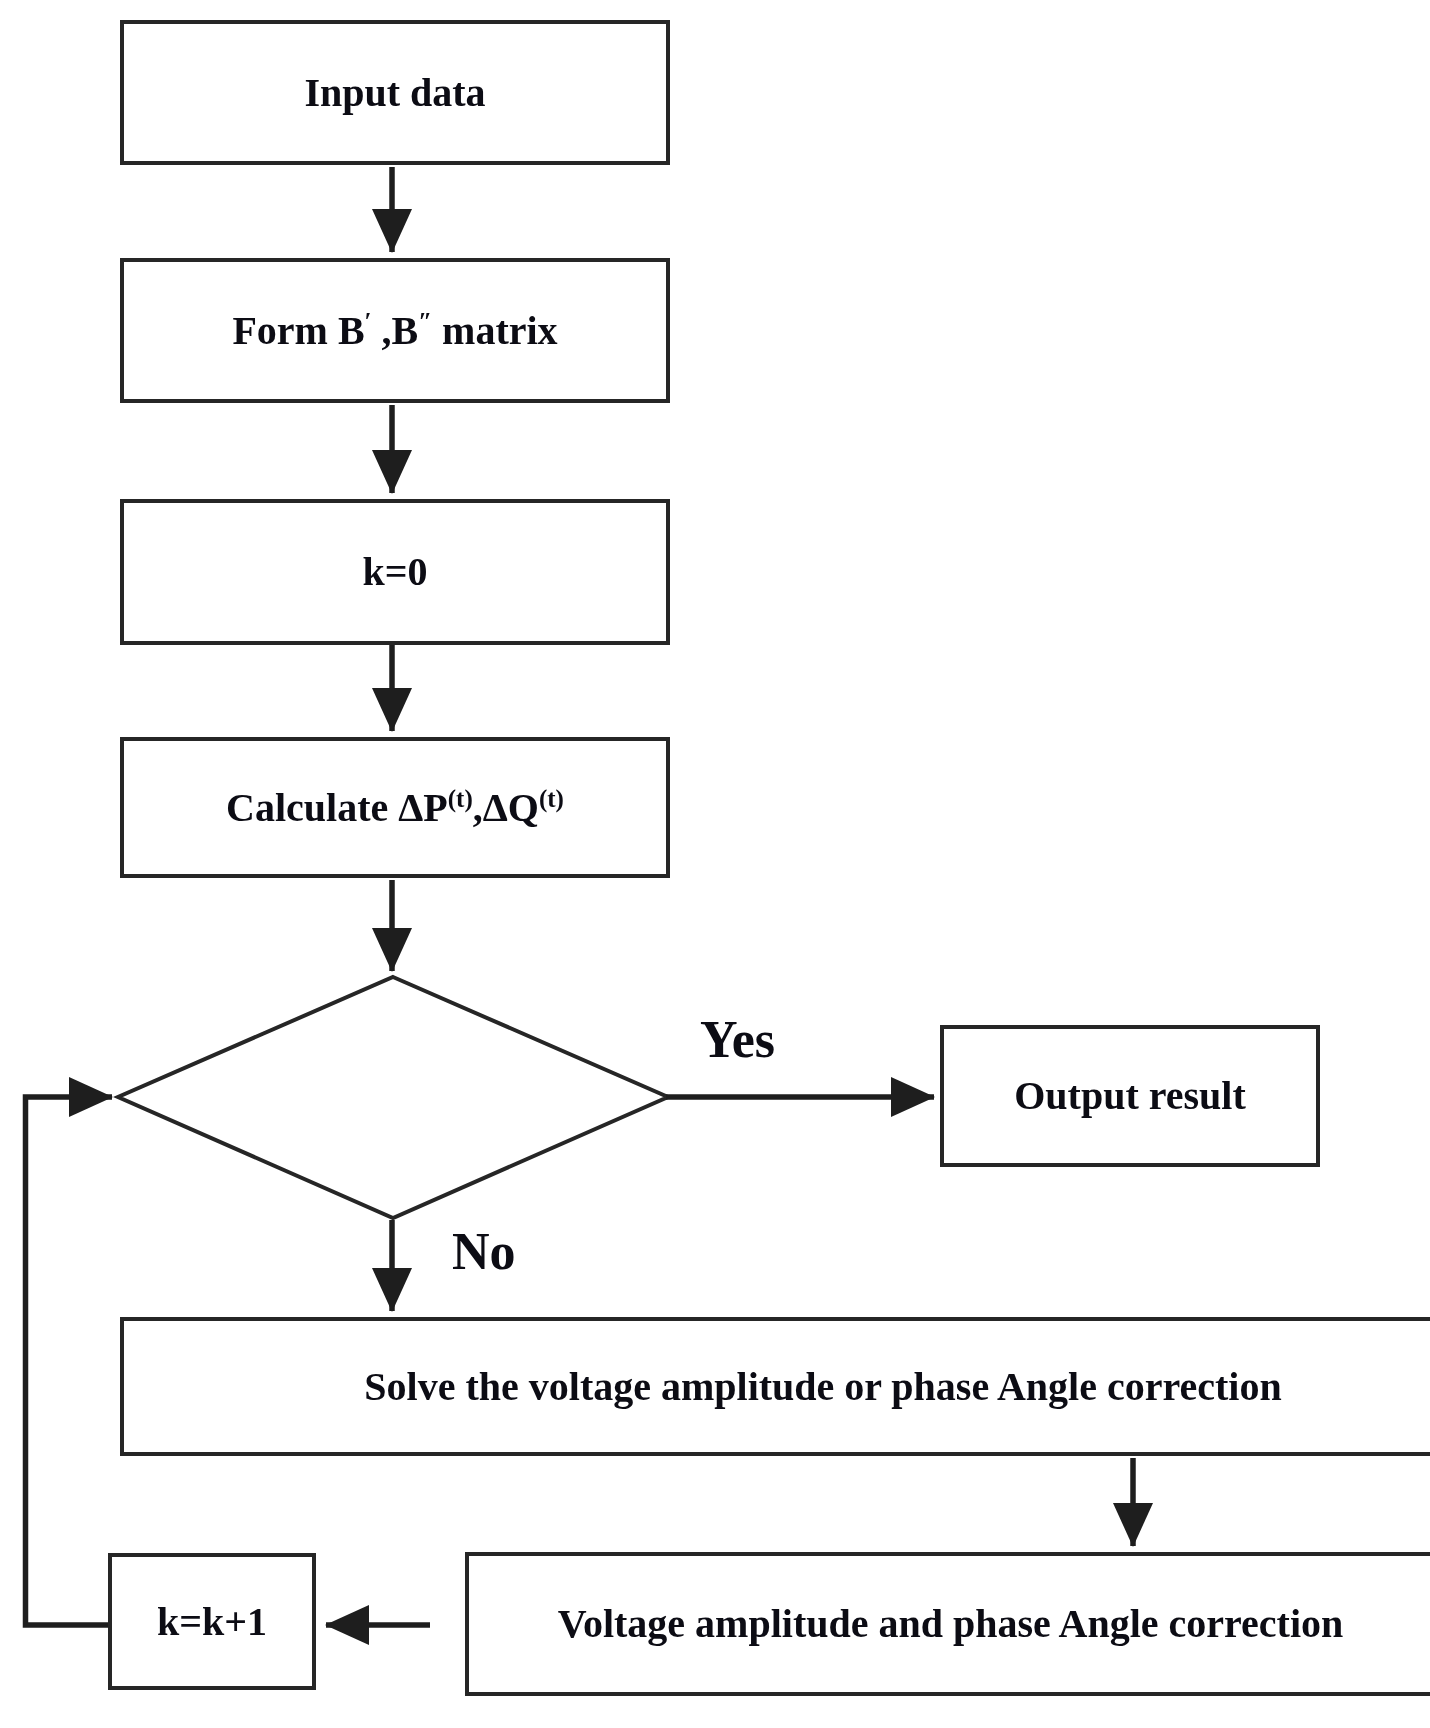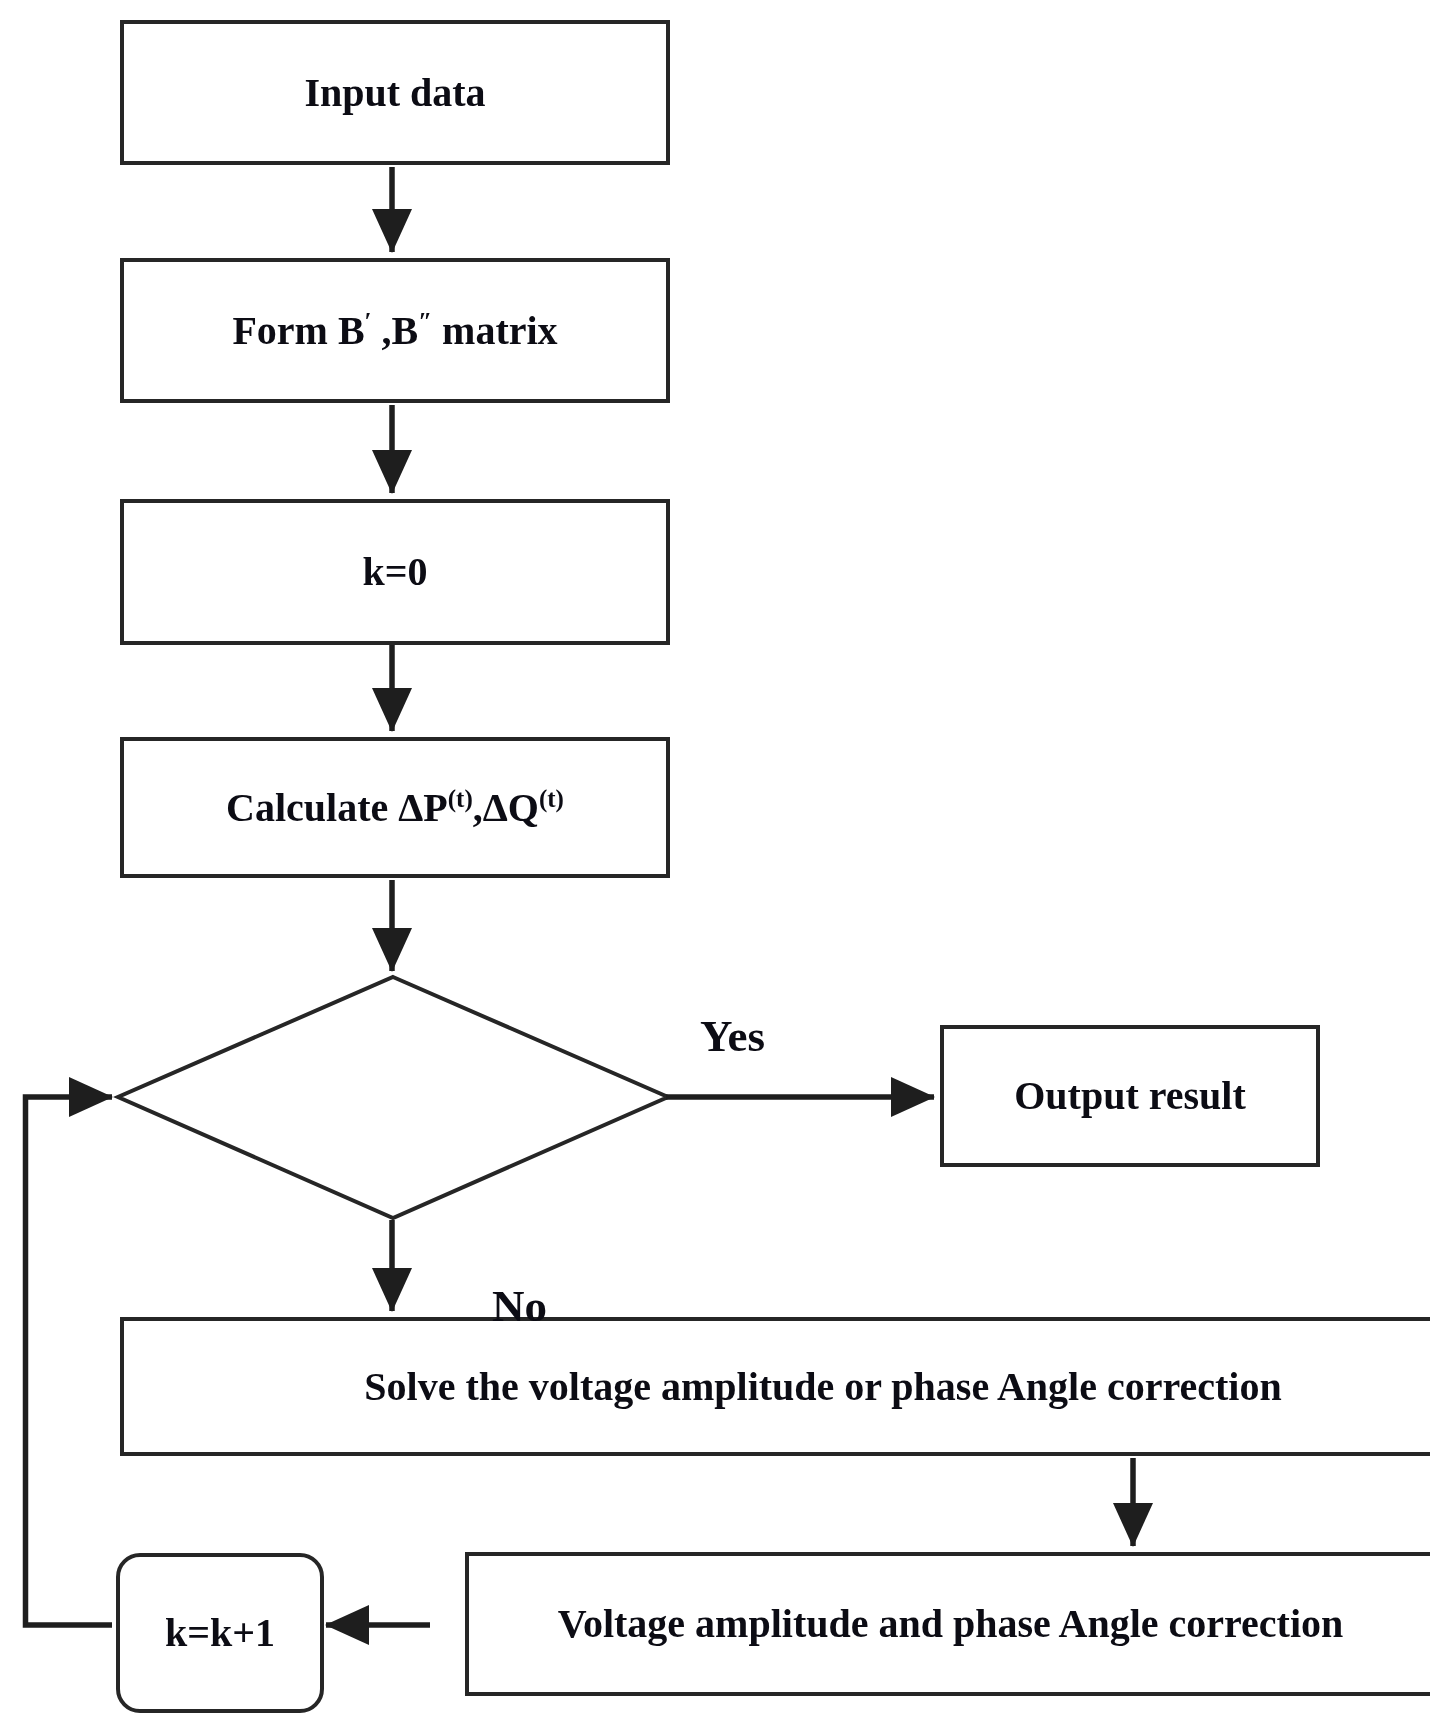--- a/index.html
+++ b/index.html
@@ -23,42 +23,42 @@
     font-size:40px;
     line-height:1.3;
     color:#0c0c14;
     z-index:2;
   }
   .node .inner{display:inline-block;}
   sup.s{font-size:25px;line-height:0;vertical-align:super;font-weight:bold;}
   .edge-label{
     position:absolute;
     font-weight:bold;
-    font-size:45px;
+    font-size:52px;
     color:#0c0c14;
     z-index:3;
   }
   
   #n-input   {left:120px; top:20px;   width:550px; height:145px;}
   #n-formb   {left:120px; top:258px;  width:550px; height:145px;}
   #n-k0      {left:120px; top:499px;  width:550px; height:146px;}
   #n-calc    {left:120px; top:737px;  width:550px; height:141px;}
   #n-output  {left:940px; top:1025px; width:380px; height:142px;}
   #n-solve   {left:120px; top:1317px; width:1406px;height:139px;}
   #n-voltage {left:432px; top:1552px; width:971px; height:144px;margin-left:33px;}
-  #n-kinc    {left:116px; top:1553px; width:208px; height:160px;border-radius:24px;}
+  #n-kinc    {left:108px; top:1553px; width:208px; height:137px;}
   
   #t-test{
     position:absolute; left:183px; top:1043px; width:420px;
     text-align:center; font-weight:bold; font-size:40px; line-height:1.3;
     color:#0c0c14; z-index:3;
   }
   #n-voltage .inner{max-width:800px;}
   #lbl-yes{left:700px; top:1010px;}
-  #lbl-no {left:452px; top:1280px;margin-left:40px;}
+  #lbl-no {left:452px; top:1222px;}
 </style>
 </head>
 <body>
 
 <div id="canvas">
 
   <svg id="wires" width="1430" height="1728" viewBox="0 0 1430 1728">
     <defs>
       <marker id="ah" viewBox="0 0 44 40" markerWidth="44" markerHeight="40" refX="43" refY="20" orient="auto" markerUnits="userSpaceOnUse">
         <path d="M0,0 L44,20 L0,40 Z" fill="#1e1e1e"></path>

